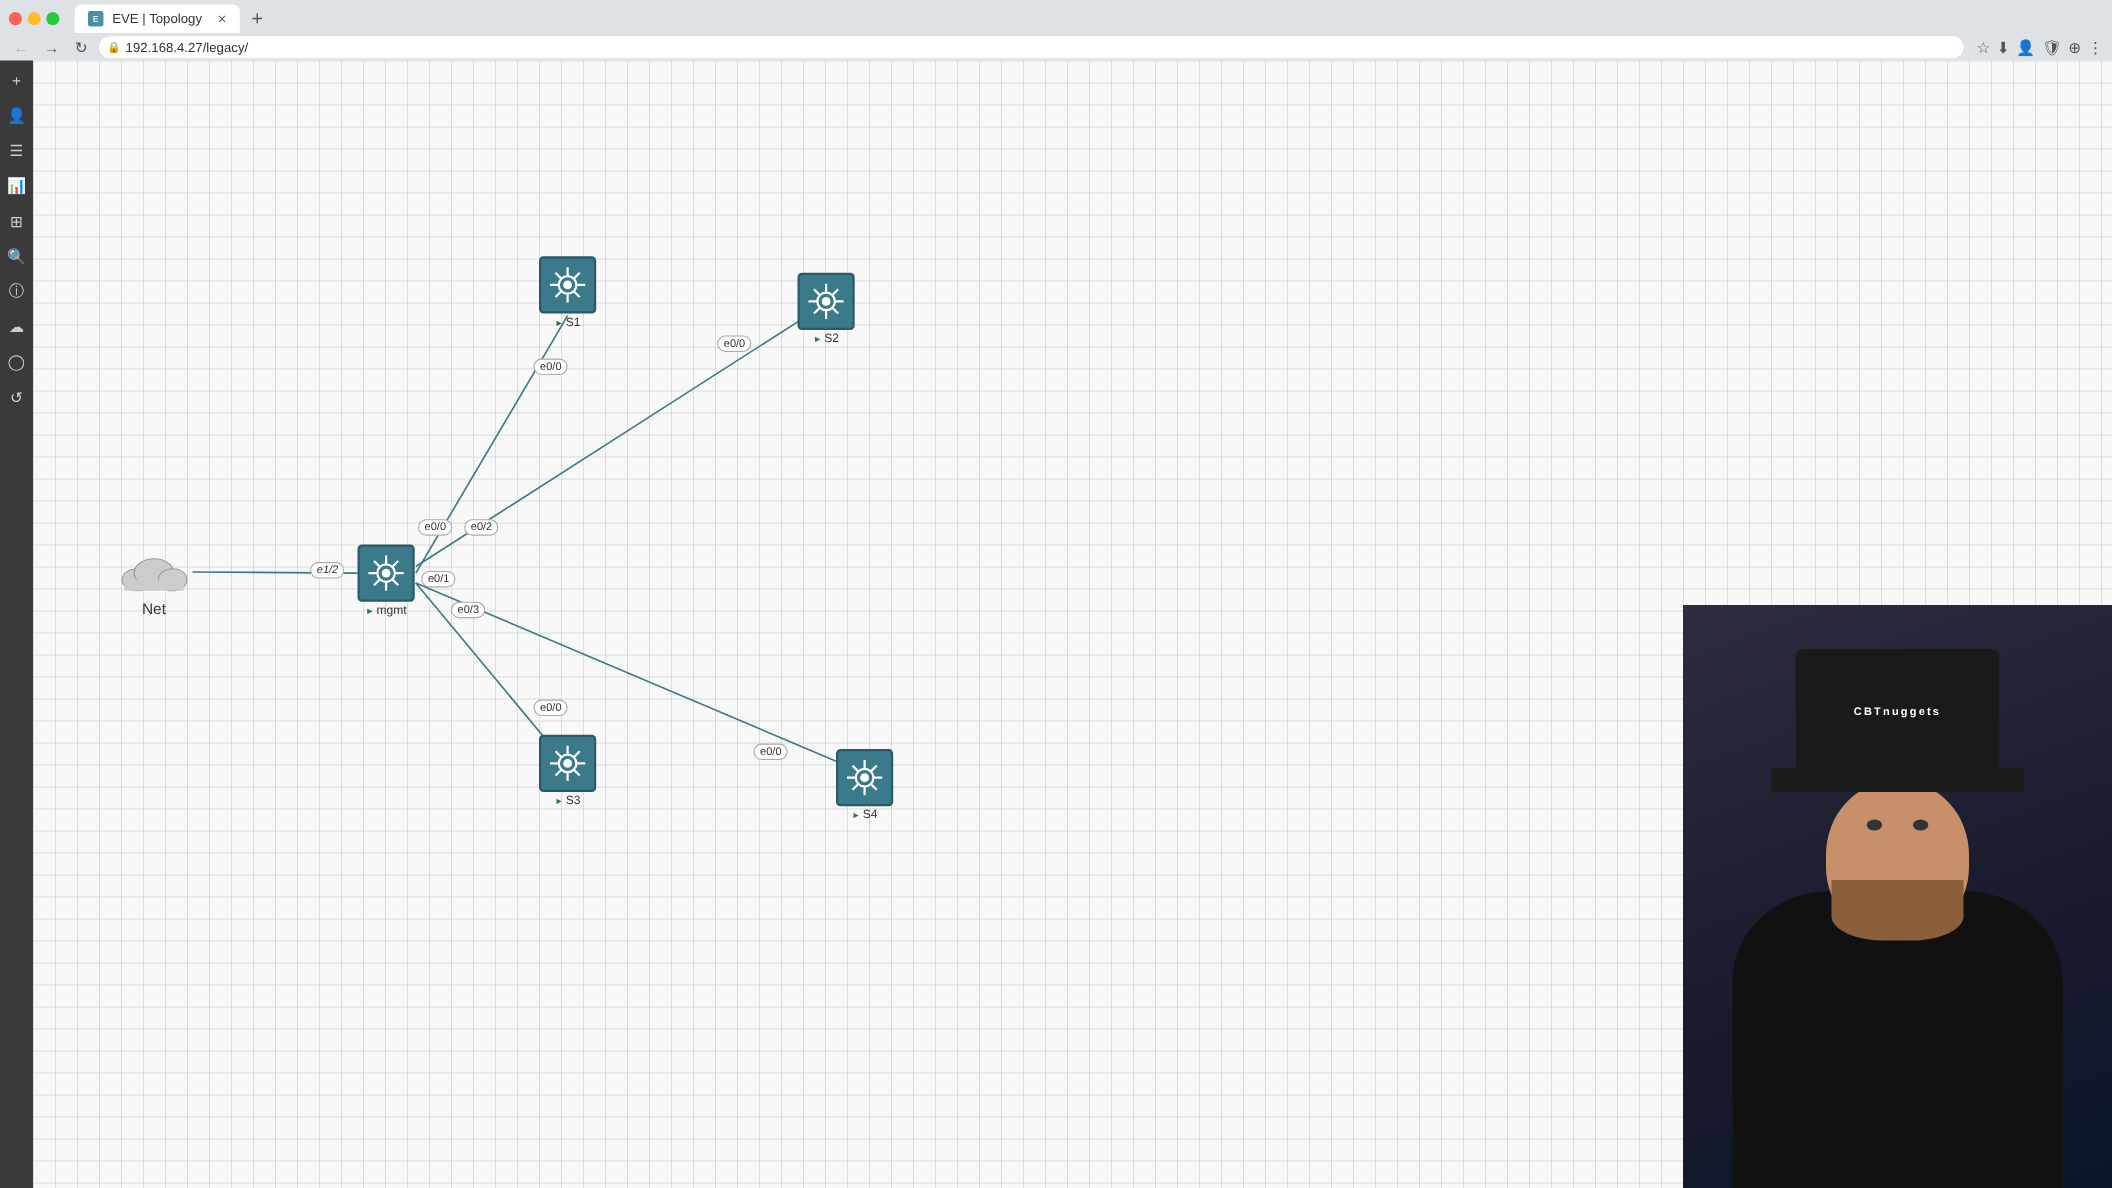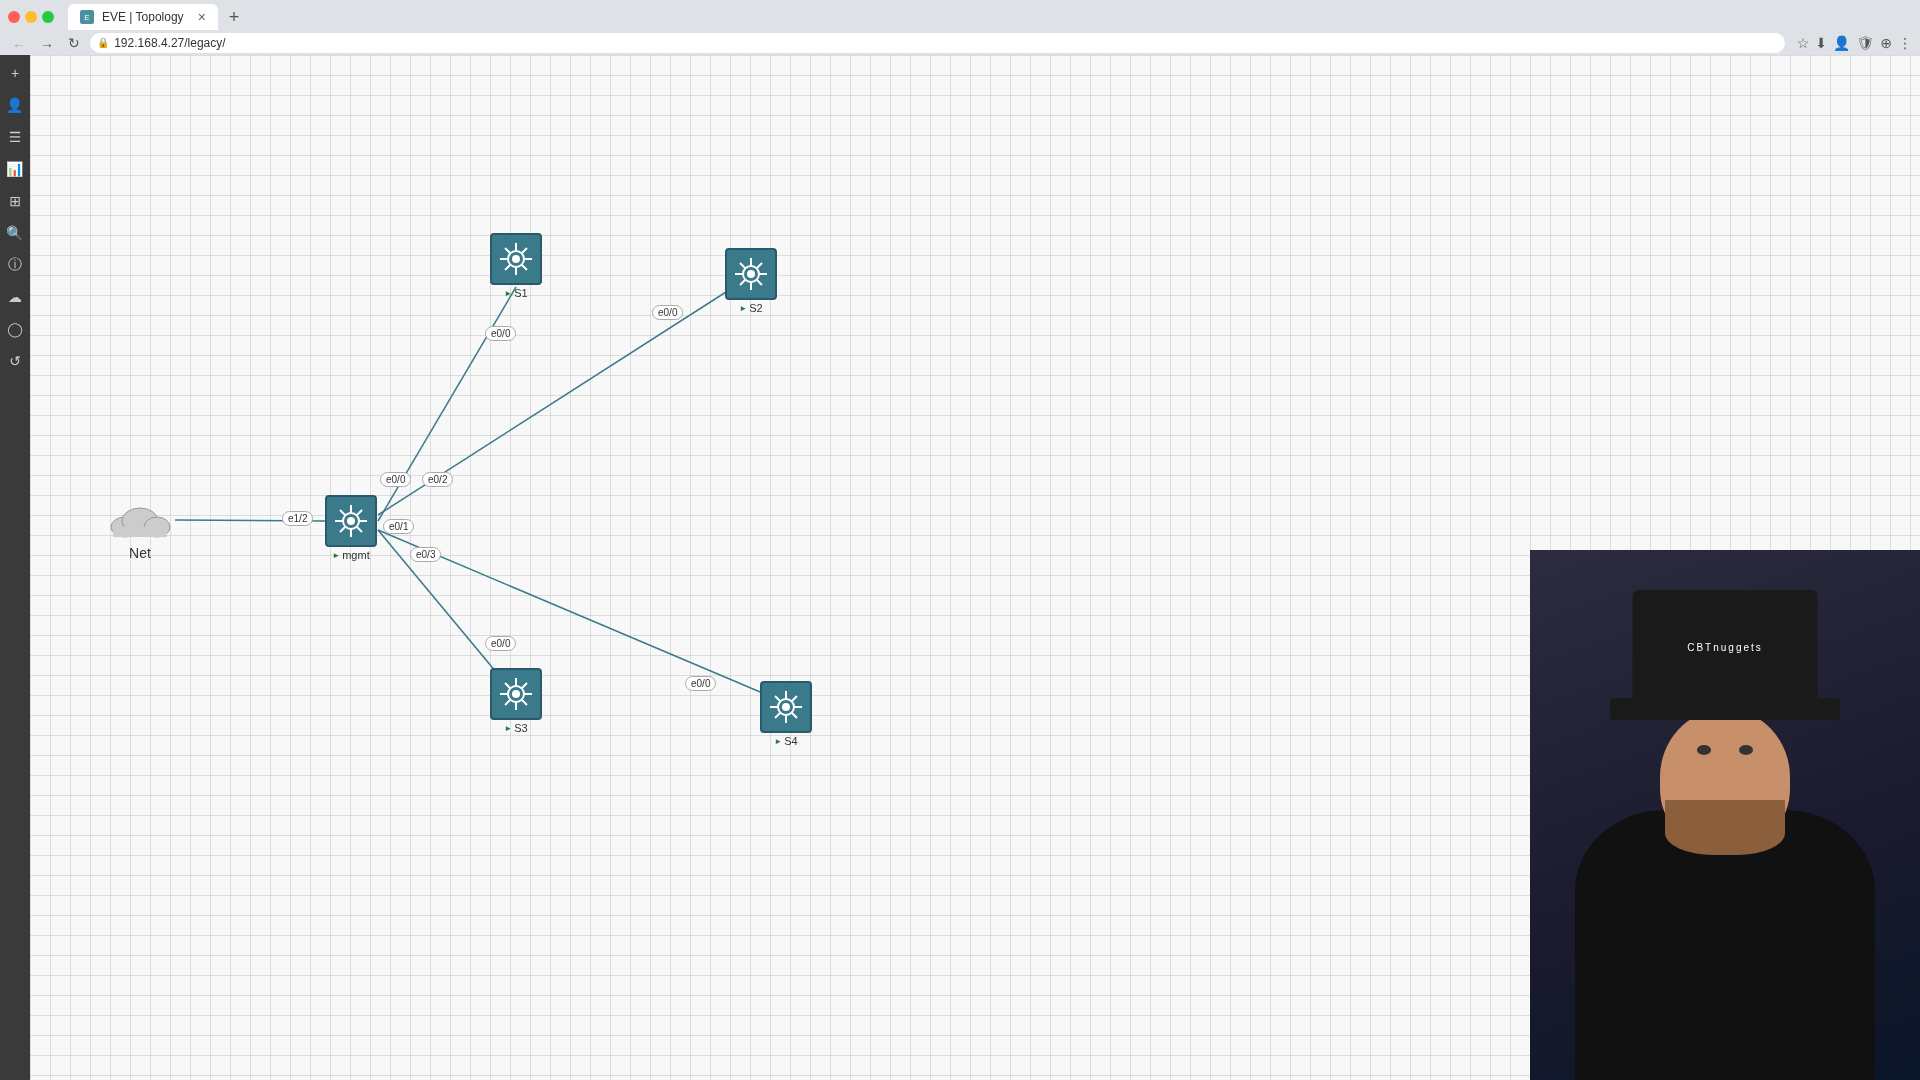--- a/index.html
+++ b/index.html
@@ -272,21 +272,21 @@
     </svg>
 
     <div class="iface-label" style="left:455px; top:271px;">e0/0</div>
     <div class="iface-label" style="left:622px; top:250px;">e0/0</div>
     <div class="iface-label" style="left:455px; top:581px;">e0/0</div>
     <div class="iface-label" style="left:655px; top:621px;">e0/0</div>
     <div class="iface-label" style="left:350px; top:417px;">e0/0</div>
     <div class="iface-label" style="left:392px; top:417px;">e0/2</div>
     <div class="iface-label" style="left:353px; top:464px;">e0/1</div>
     <div class="iface-label" style="left:380px; top:492px;">e0/3</div>
-    <div class="iface-label" style="left:252px; top:456px;">e1/2</div>
+    <div class="iface-label" style="left:252px; top:456px;font-style:italic;">e1/2</div>
 
     <div class="cloud-node" style="left:75px; top:440px;">
       <svg width="70" height="48" viewBox="0 0 70 48">
         <ellipse cx="20" cy="32" rx="14" ry="10" fill="#ccc" stroke="#999" stroke-width="1"></ellipse>
         <ellipse cx="35" cy="26" rx="18" ry="13" fill="#ccc" stroke="#999" stroke-width="1"></ellipse>
         <ellipse cx="52" cy="32" rx="13" ry="10" fill="#ccc" stroke="#999" stroke-width="1"></ellipse>
         <rect x="8" y="32" width="54" height="10" fill="#ccc"></rect>
       </svg>
       <span class="cloud-label">Net</span>
     </div>
@@ -403,21 +403,21 @@
           <div style="position:absolute;bottom:0;left:50%;transform:translateX(-50%);width:300px;height:270px;background:#111;border-radius:30% 30% 0 0;"></div>
 
           <div style="position:absolute;top:160px;left:50%;transform:translateX(-50%);width:130px;height:140px;background:#c8906a;border-radius:48% 48% 44% 44%;"></div>
 
           <div style="position:absolute;top:250px;left:50%;transform:translateX(-50%);width:120px;height:55px;background:#8b5e3c;border-radius:0 0 40% 40%;"></div>
 
           <div style="position:absolute;top:148px;left:50%;transform:translateX(-50%);width:230px;height:22px;background:#1a1a1a;border-radius:3px;"></div>
 
           <div style="position:absolute;top:40px;left:50%;transform:translateX(-50%);width:185px;height:120px;background:#1a1a1a;border-radius:6px 6px 0 0;"></div>
 
-          <div style="position:absolute;top:148px;left:50%;transform:translateX(-50%);width:200px;text-align:center;color:white;font-size:10px;font-weight:normal;letter-spacing:2px;top:92px;">CBTnuggets</div>
+          <div style="position:absolute;top:148px;left:50%;transform:translateX(-50%);width:200px;text-align:center;color:white;font-size:10px;font-weight:bold;letter-spacing:2px;top:92px;">CBTnuggets</div>
 
           <div style="position:absolute;top:195px;left:calc(50% - 28px);width:14px;height:10px;background:#333;border-radius:50%;"></div>
           <div style="position:absolute;top:195px;left:calc(50% + 14px);width:14px;height:10px;background:#333;border-radius:50%;"></div>
         </div>
       </div>
     </div>
 
   </div>
 </div>
 

